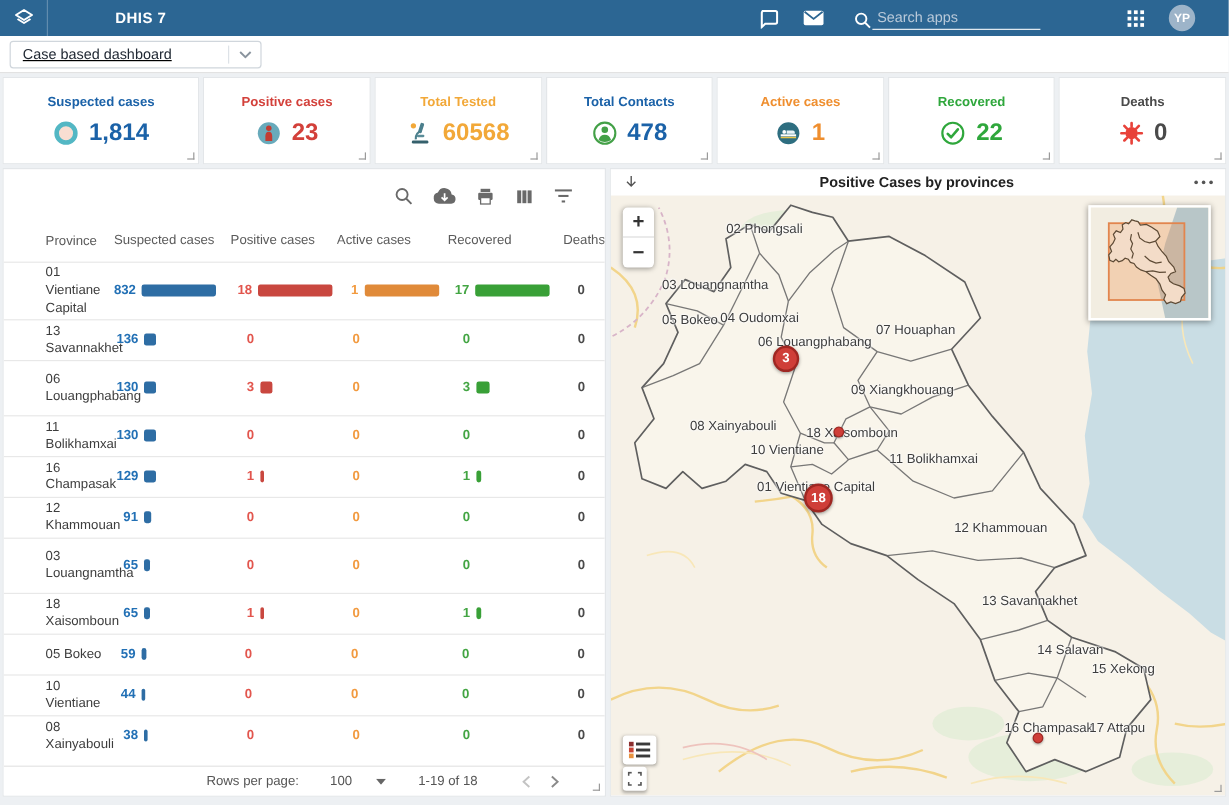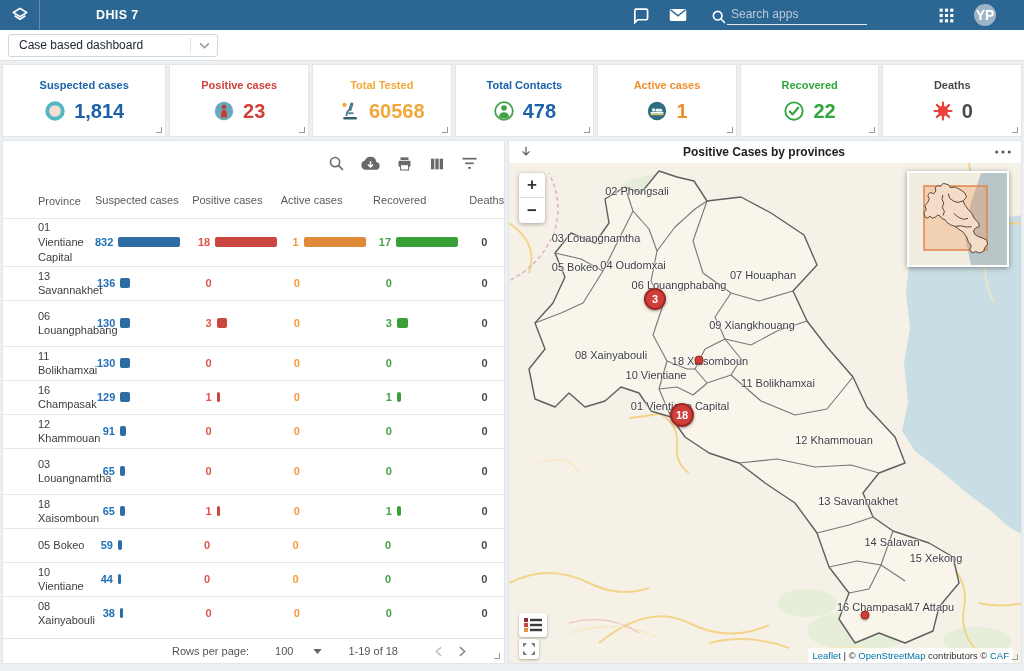--- a/index.html
+++ b/index.html
@@ -10,25 +10,25 @@
   .topbar { height:30px; background:#2c6693; display:flex; align-items:center; }
   .logo { width:40px; height:30px; display:flex; align-items:center; justify-content:center;
           border-right:1px solid rgba(255,255,255,.25); cursor:pointer; }
   .apptitle { color:#fff; font-weight:bold; font-size:12.5px; letter-spacing:.4px; margin-left:56px; }
   .top-right { margin-left:auto; display:flex; align-items:center; padding-right:28px; }
   .tb-icon { display:flex; align-items:center; justify-content:center; cursor:pointer; }
   .searchwrap { display:flex; align-items:flex-end; margin-left:24px; margin-right:72px; }
   .searchwrap input { background:transparent; border:none; outline:none; border-bottom:1px solid rgba(255,255,255,.85);
           width:140px; color:#fff; font-size:12px; padding:2px 2px 3px 4px; }
   .searchwrap input::placeholder { color:#b9c9d9; }
-  .avatar { width:22px; height:22px; border-radius:50%; background:#9db4c9; color:#fff; font-size:14px; font-weight:bold;
+  .avatar { width:22px; height:22px; border-radius:50%; background:#9db4c9; color:#fff; font-size:10px; font-weight:bold;
           display:flex; align-items:center; justify-content:center; margin-left:20px; cursor:pointer; }
 
   
-  .dashbar { height:31px; background:#fff; border-bottom:1px solid #e2e2e2; display:flex; align-items:center; padding-left:8px; }
+  .dashbar { height:31px; background:#fff; border-bottom:1px solid #e2e2e2; display:flex; align-items:center; padding-left:8px;text-decoration:underline; }
   .dash-select { height:23px; width:210px; border:1px solid #d0d6dc; border-radius:3px; background:#fff;
           display:flex; align-items:center; font-size:12px; color:#212934; cursor:pointer; }
   .dash-select .lbl { padding-left:10px; flex:1; }
   .dash-select .vdiv { width:1px; height:15px; background:#dde2e7; }
   .dash-select .chev { width:26px; display:flex; align-items:center; justify-content:center; }
 
   
   .cards { display:flex; gap:3px; padding:3px 2px; height:79px; }
   .card { background:#fff; border:1px solid #e3e6e9; flex:1; position:relative;
           display:flex; flex-direction:column; align-items:center; justify-content:center; gap:9px; }
@@ -690,19 +690,16 @@
             <g fill="none" stroke="#5d4a35" stroke-width="1" vector-effect="non-scaling-stroke">
               <path d="M148,88 L142,118 L154,142 L144,172 L158,198 L150,226" vector-effect="non-scaling-stroke"></path>
               <path d="M284,128 L250,138 L222,130 L194,110 L184,78" vector-effect="non-scaling-stroke"></path>
               <path d="M222,212 L252,238 L286,252 L318,246" vector-effect="non-scaling-stroke"></path>
               <path d="M230,300 L268,296 L306,304 L342,302" vector-effect="non-scaling-stroke"></path>
             </g>
           </g>
         </svg>
       </div>
 
-      <div class="attribution">
-        <span class="lnk">Leaflet</span><span> | © </span><span class="lnk">OpenStreetMap</span><span> contributors © </span><span class="lnk">CAF</span>
-      </div>
       <span class="rc" style="z-index:6;"></span>
     </div>
   </section>
 </div>
 
 </body></html>

